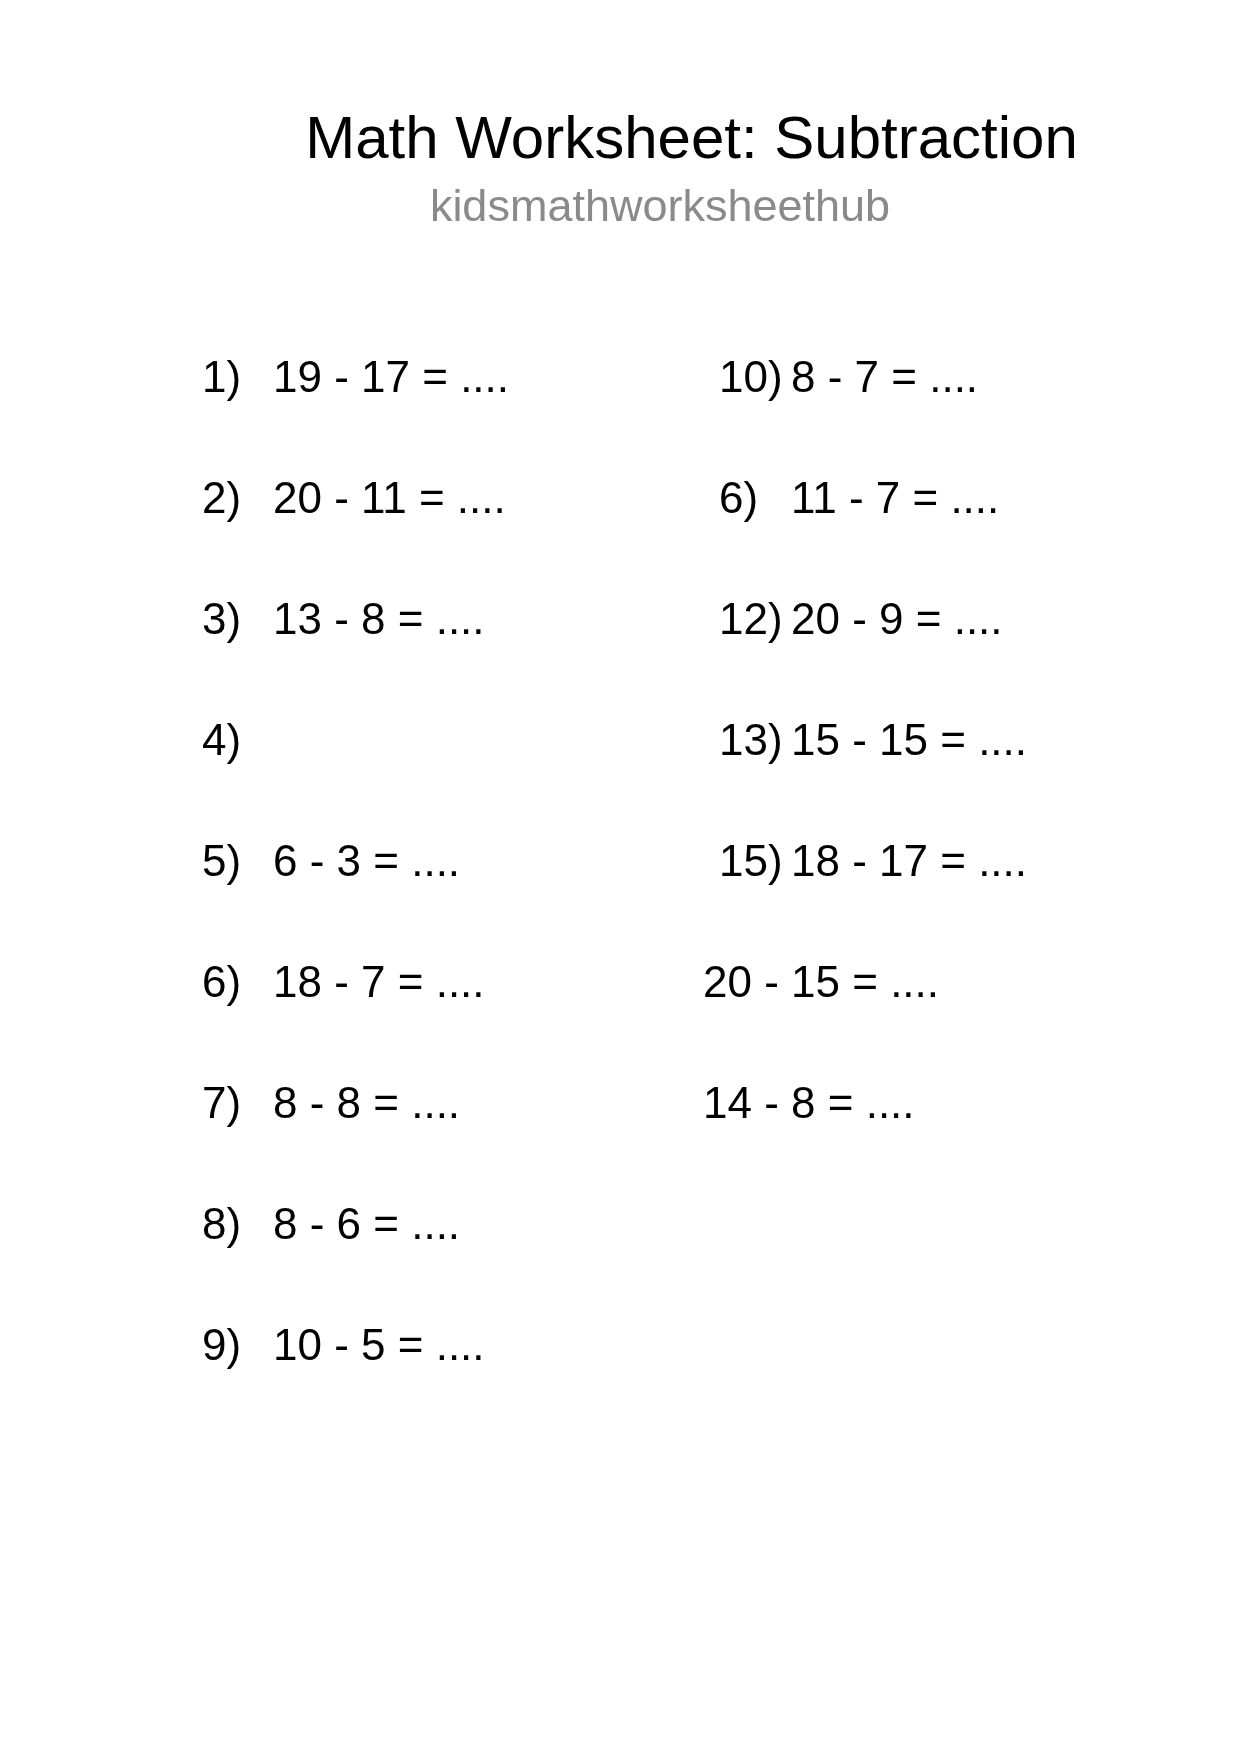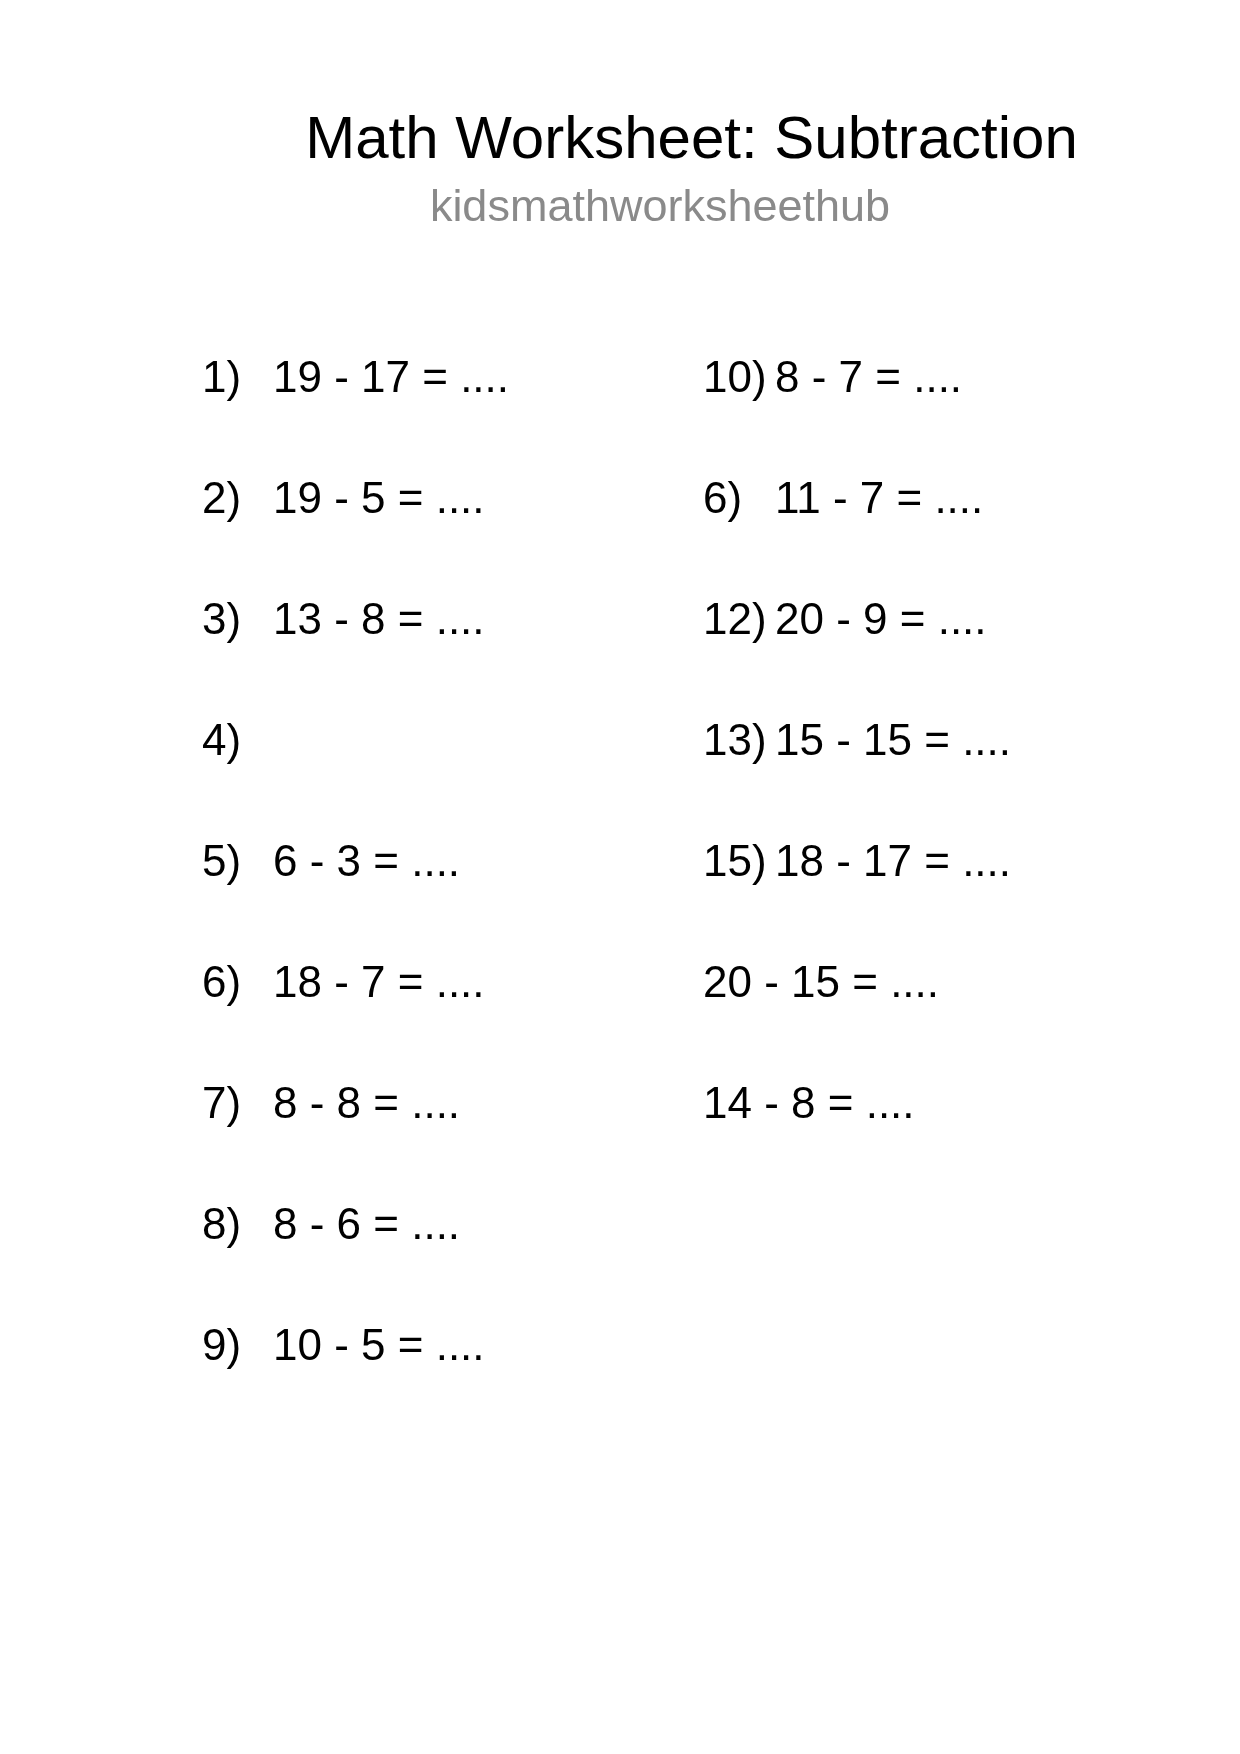--- a/index.html
+++ b/index.html
@@ -56,41 +56,42 @@
     font-size: 44px;
     display: flex;
     white-space: nowrap;
   }
   .p-num {
     display: inline-block;
     min-width: 71px;
   }
   .col-right .p-num {
     min-width: 72px;
+    margin-left: 16px;
   }
   .p-expr {
     display: inline-block;
   }
 </style>
 </head>
 <body>
 
 <div class="page">
 
   <div class="title">Math Worksheet: Subtraction</div>
   <div class="subtitle">kidsmathworksheethub</div>
 
   <div class="col col-left">
     <div class="problem">
       <span class="p-num">1)</span>
       <span class="p-expr">19 - 17 = ....</span>
     </div>
     <div class="problem">
       <span class="p-num">2)</span>
-      <span class="p-expr">19 - 5 = ....</span>
+      <span class="p-expr">20 - 11 = ....</span>
     </div>
     <div class="problem">
       <span class="p-num">3)</span>
       <span class="p-expr">13 - 8 = ....</span>
     </div>
     <div class="problem">
       <span class="p-num">4)</span>
     </div>
     <div class="problem">
       <span class="p-num">5)</span>

